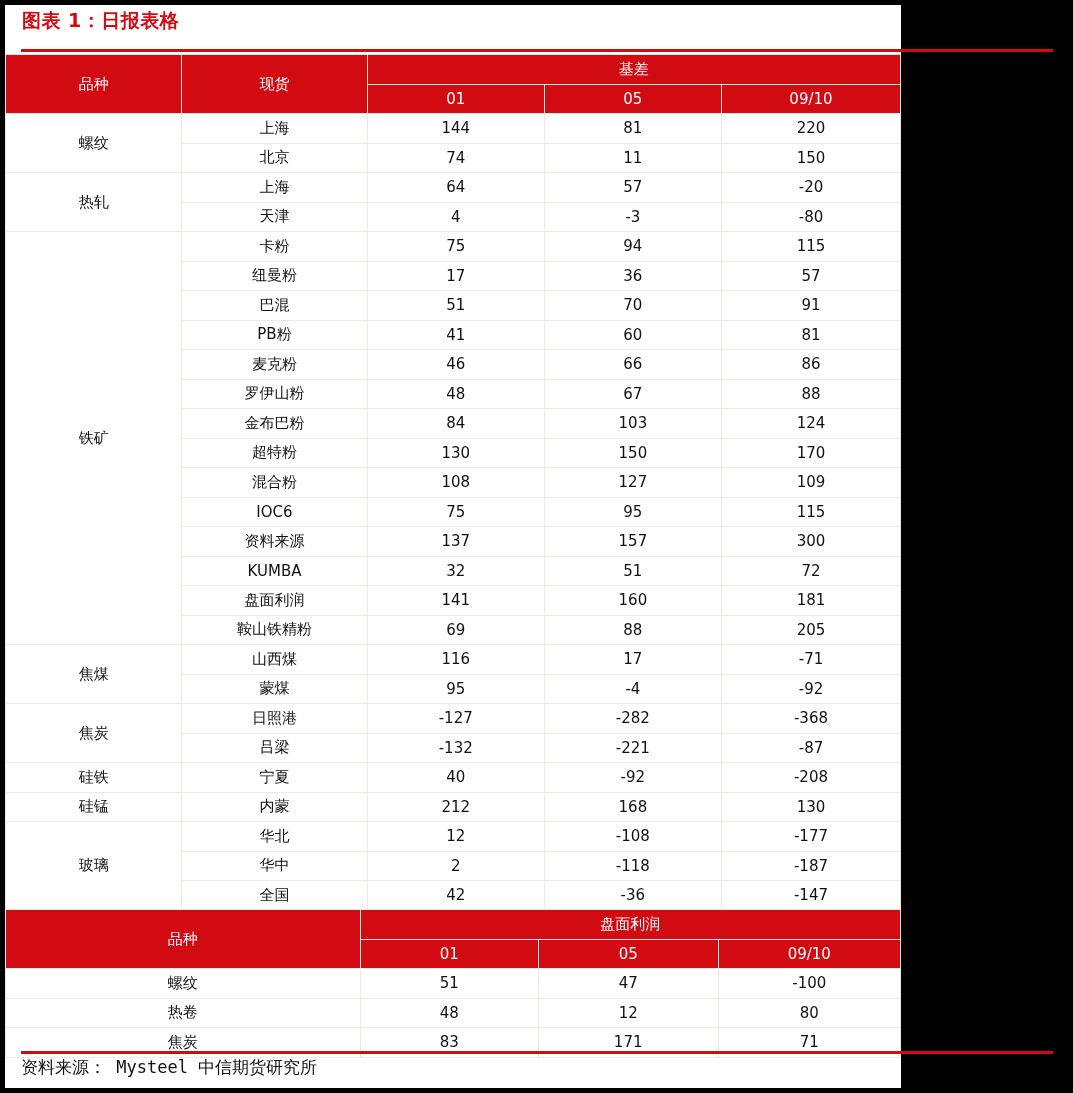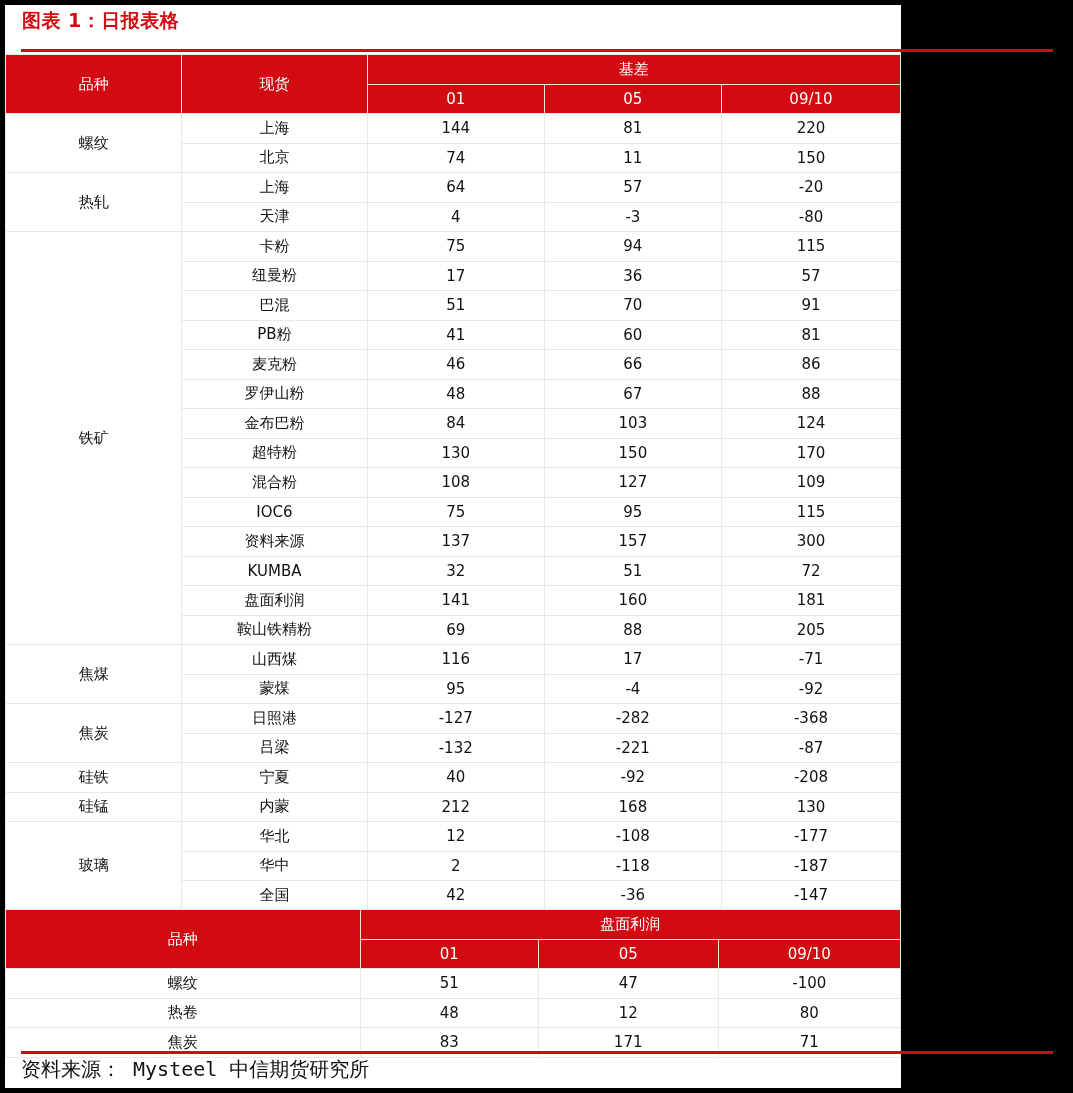--- a/index.html
+++ b/index.html
@@ -9,21 +9,21 @@
   .title { position:absolute; left:17px; top:3px; font-size:19px; font-weight:bold; color:#d20a11; letter-spacing:0.5px; }
   .rule { position:absolute; left:16px; width:1032px; height:3px; background:#d20a11; }
   .rule.top { top:44px; }
   .rule.bottom { top:1046px; }
   table { position:absolute; left:0; border-collapse:collapse; table-layout:fixed; }
   td { height:28.5px; padding:0; text-align:center; font-size:15px; color:#111;
        border:1px solid #ece9df; overflow:hidden; white-space:nowrap; }
   td.hd { background:#d20a11; color:#fff; border:1px solid #efe8dc; }
   .t1 { top:49px; }
   .t2 { top:904px; }
-  .source { position:absolute; left:16px; top:1051px; font-size:20px; color:#111;
+  .source { position:absolute; left:16px; top:1051px; font-size:17px; color:#111;
             font-family:"DejaVu Sans Mono","Liberation Mono",monospace; }
 </style>
 </head>
 <body>
 
 <div class="page">
   <div class="title">图表 1：日报表格</div>
   <div class="rule top"></div>
 
   <table class="t1" id="basis-table">

